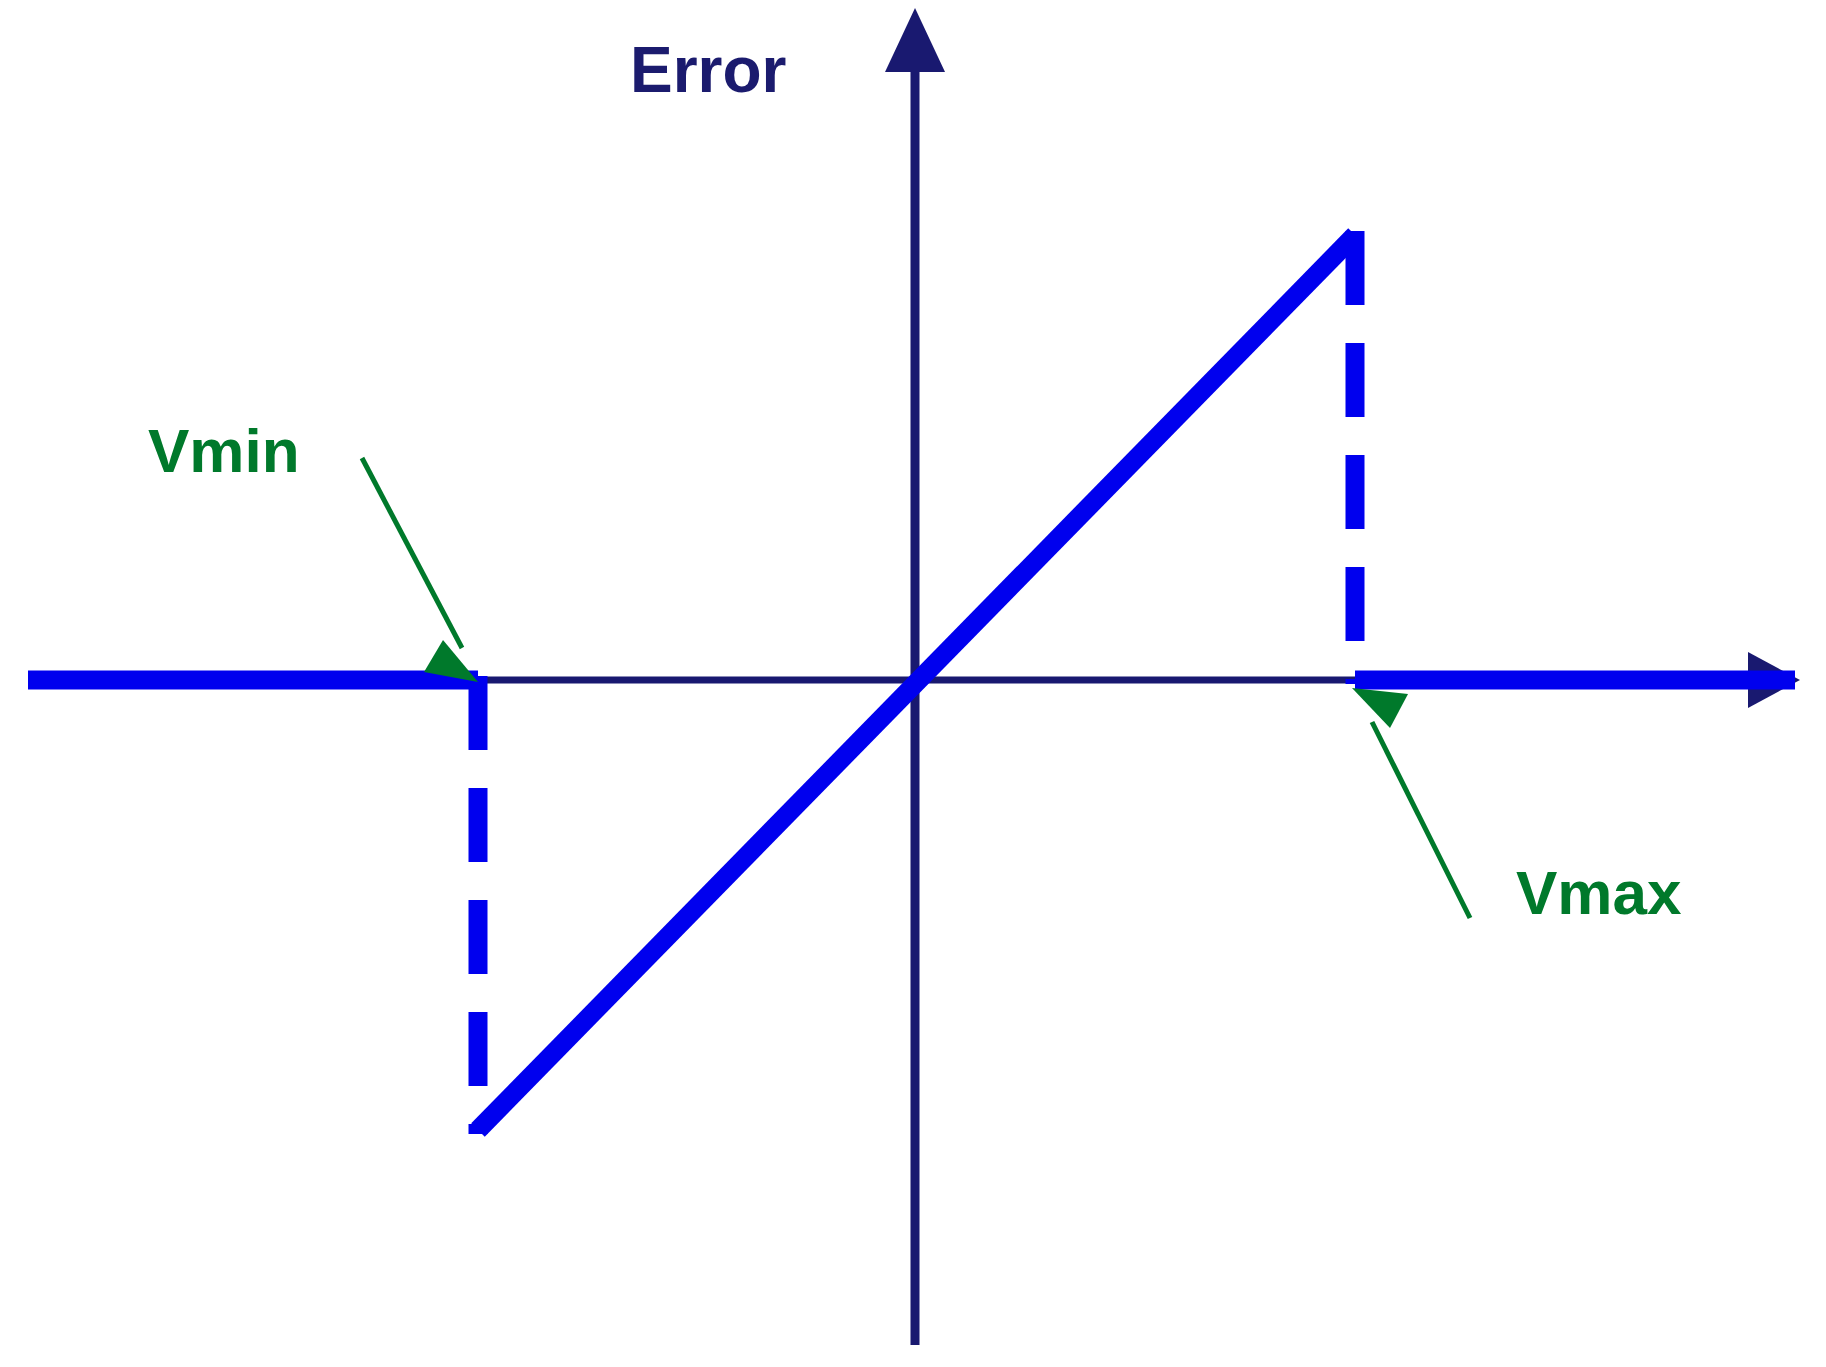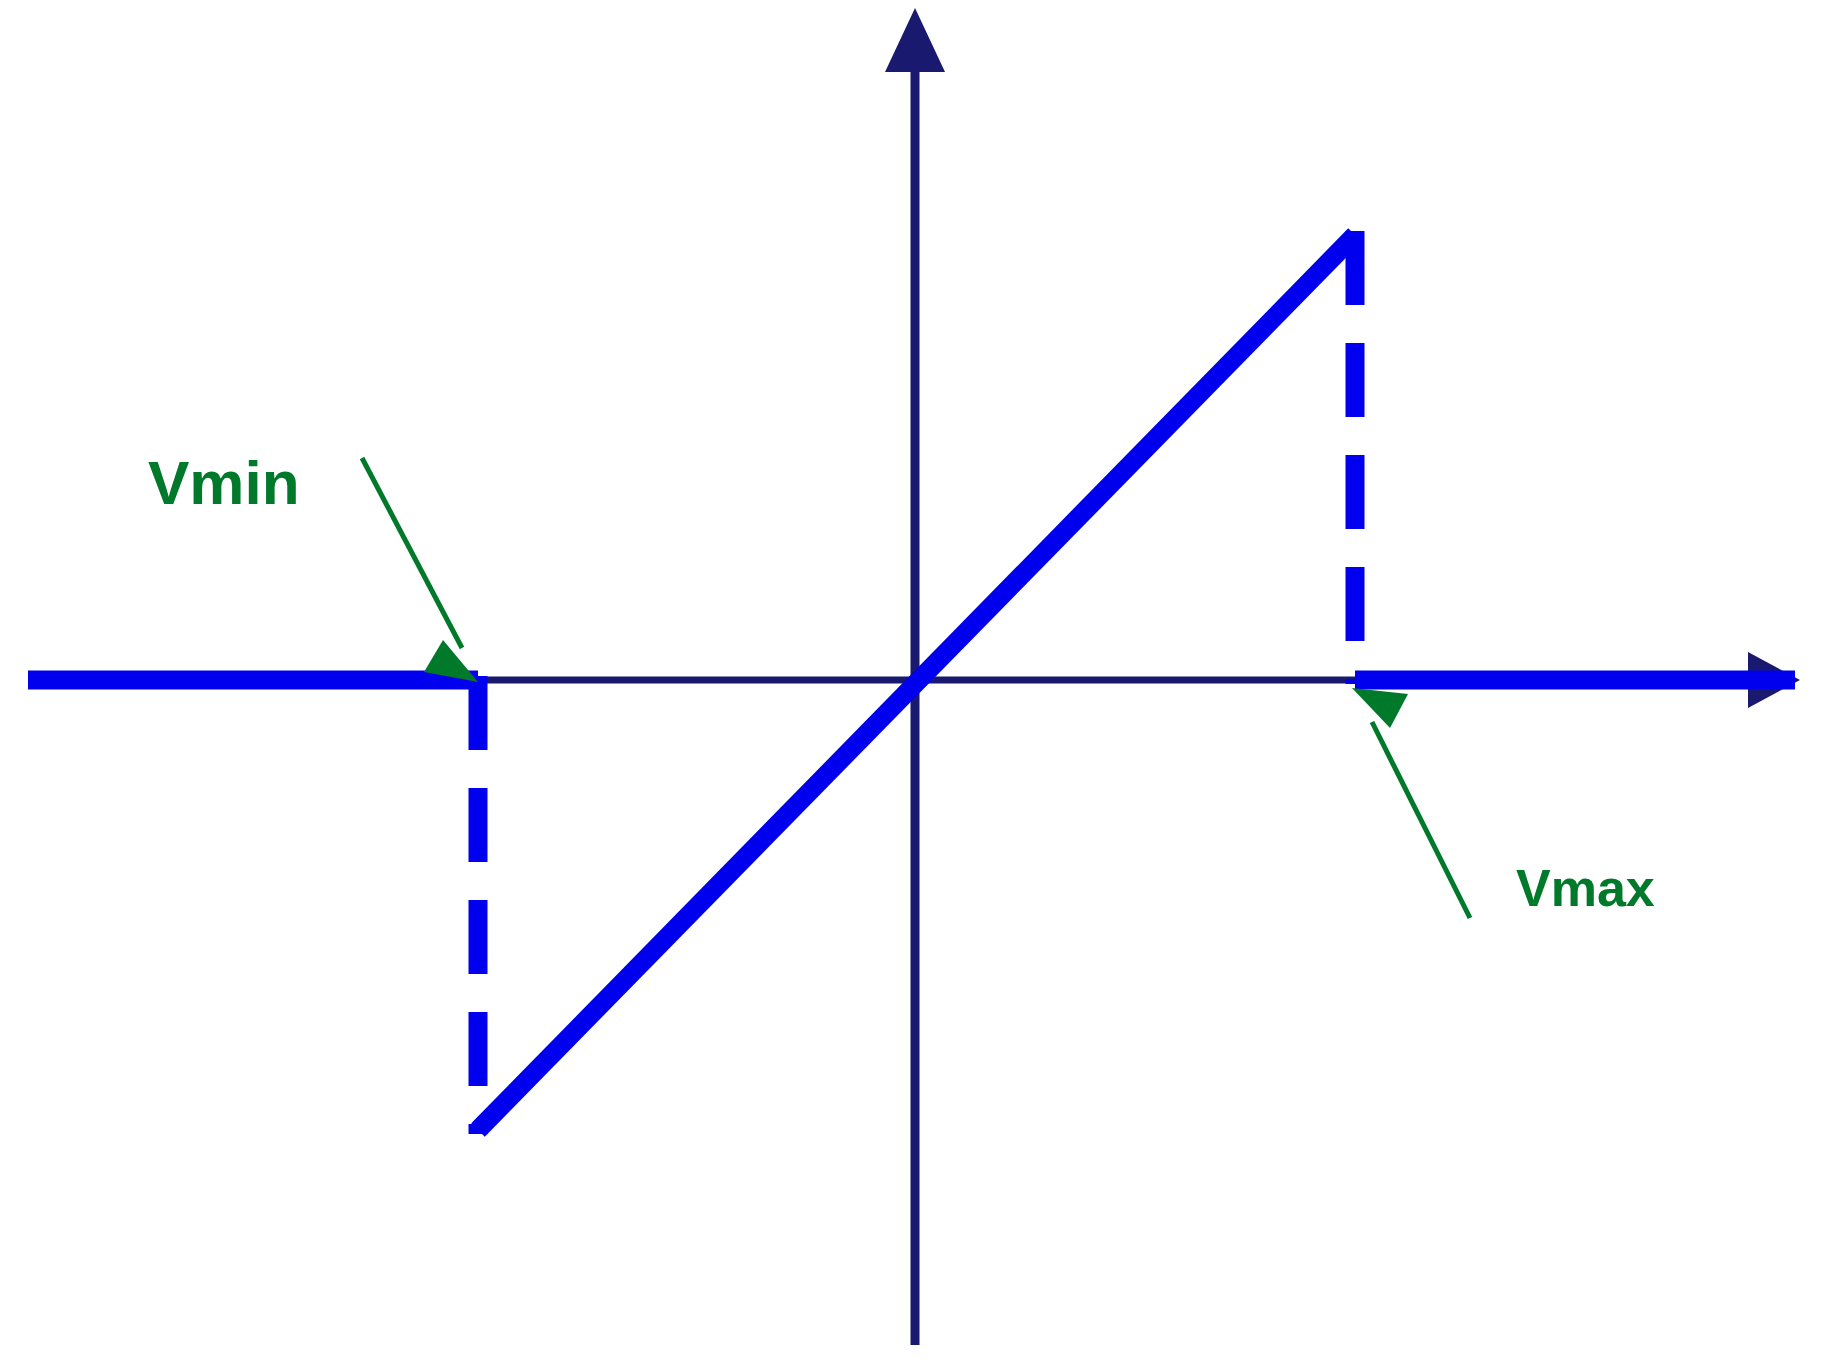--- a/index.html
+++ b/index.html
@@ -43,26 +43,25 @@
     left: 1560px;
     top: 715px;
     font-size: 64px;
     color: #0d0d0d;
   }
   #label-vmin {
     left: 148px;
     top: 420px;
     font-size: 62px;
     color: #00792b;
-    margin-top: 32px;
   }
   #label-vmax {
     left: 1516px;
     top: 862px;
-    font-size: 52px;
+    font-size: 62px;
     color: #00792b;
   }
 </style>
 </head>
 <body>
 
 <div id="stage">
 
   <svg id="diagram-svg" viewBox="0 0 1826 1367">
 
@@ -94,19 +93,20 @@
 
       <line x1="362" y1="458" x2="462" y2="648" stroke="#00792b" stroke-width="5"></line>
       <polygon points="478,682 443,640 424,672" fill="#00792b"></polygon>
 
       <line x1="1470" y1="918" x2="1372" y2="722" stroke="#00792b" stroke-width="5"></line>
       <polygon points="1352,688 1390,728 1408,694" fill="#00792b"></polygon>
     </g>
 
   </svg>
 
+  <div class="axis-label" id="label-error">Error</div>
 
 
   <div class="axis-label" id="label-vmin">Vmin</div>
 
   <div class="axis-label" id="label-vmax">Vmax</div>
 
 </div>
 
 </body></html>

